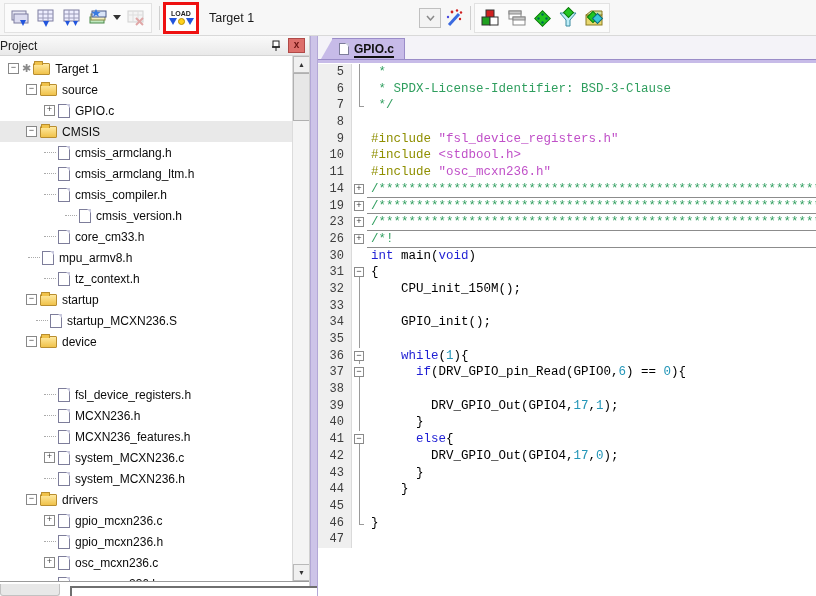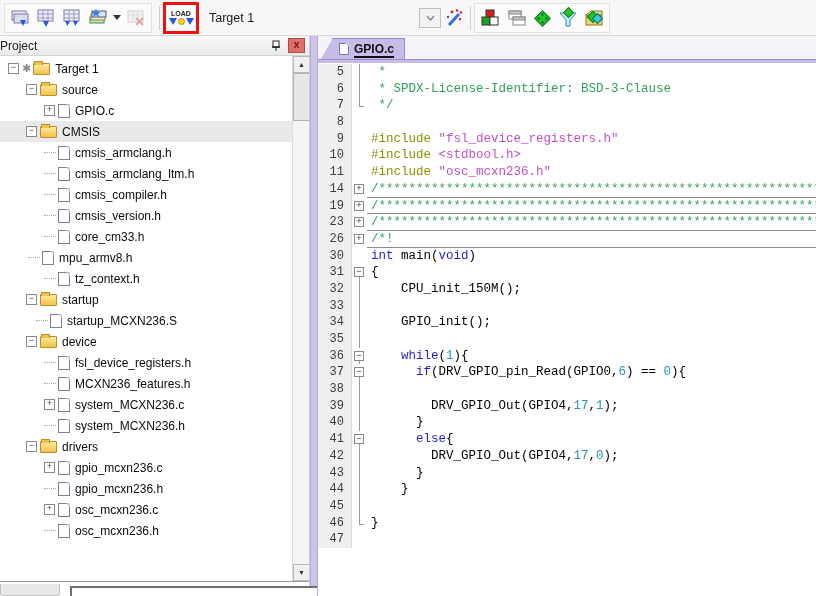--- a/index.html
+++ b/index.html
@@ -256,21 +256,21 @@
             <div class="trow" style="padding-left: 44px;">
               <span class="dash"></span>
               <span class="ficon"></span>
               <span class="tlabel">cmsis_armclang_ltm.h</span>
             </div>
             <div class="trow" style="padding-left: 44px;">
               <span class="dash"></span>
               <span class="ficon"></span>
               <span class="tlabel">cmsis_compiler.h</span>
             </div>
-            <div class="trow" style="padding-left: 44px;">
+            <div class="trow" style="padding-left: 65px;">
               <span class="dash"></span>
               <span class="ficon"></span>
               <span class="tlabel">cmsis_version.h</span>
             </div>
             <div class="trow" style="padding-left: 44px;">
               <span class="dash"></span>
               <span class="ficon"></span>
               <span class="tlabel">core_cm33.h</span>
             </div>
             <div class="trow" style="padding-left: 28px;">
@@ -291,24 +291,29 @@
             <div class="trow" style="padding-left: 36px;">
               <span class="dash"></span>
               <span class="ficon"></span>
               <span class="tlabel">startup_MCXN236.S</span>
             </div>
             <div class="trow" style="padding-left: 26px;">
               <span class="ebox">−</span>
               <span class="fshape"></span>
               <span class="tlabel">device</span>
             </div>
-            <div class="trow" style="padding-left: 44px;">
+            <div class="trow" style="padding-left: 44px; margin-top: 32px;">
               <span class="dash"></span>
               <span class="ficon"></span>
               <span class="tlabel">fsl_device_registers.h</span>
+            </div>
+            <div class="trow" style="padding-left: 44px;">
+              <span class="dash"></span>
+              <span class="ficon"></span>
+              <span class="tlabel">MCXN236.h</span>
             </div>
             <div class="trow" style="padding-left: 44px;">
               <span class="dash"></span>
               <span class="ficon"></span>
               <span class="tlabel">MCXN236_features.h</span>
             </div>
             <div class="trow" style="padding-left: 44px;">
               <span class="ebox">+</span>
               <span class="ficon"></span>
               <span class="tlabel">system_MCXN236.c</span>

